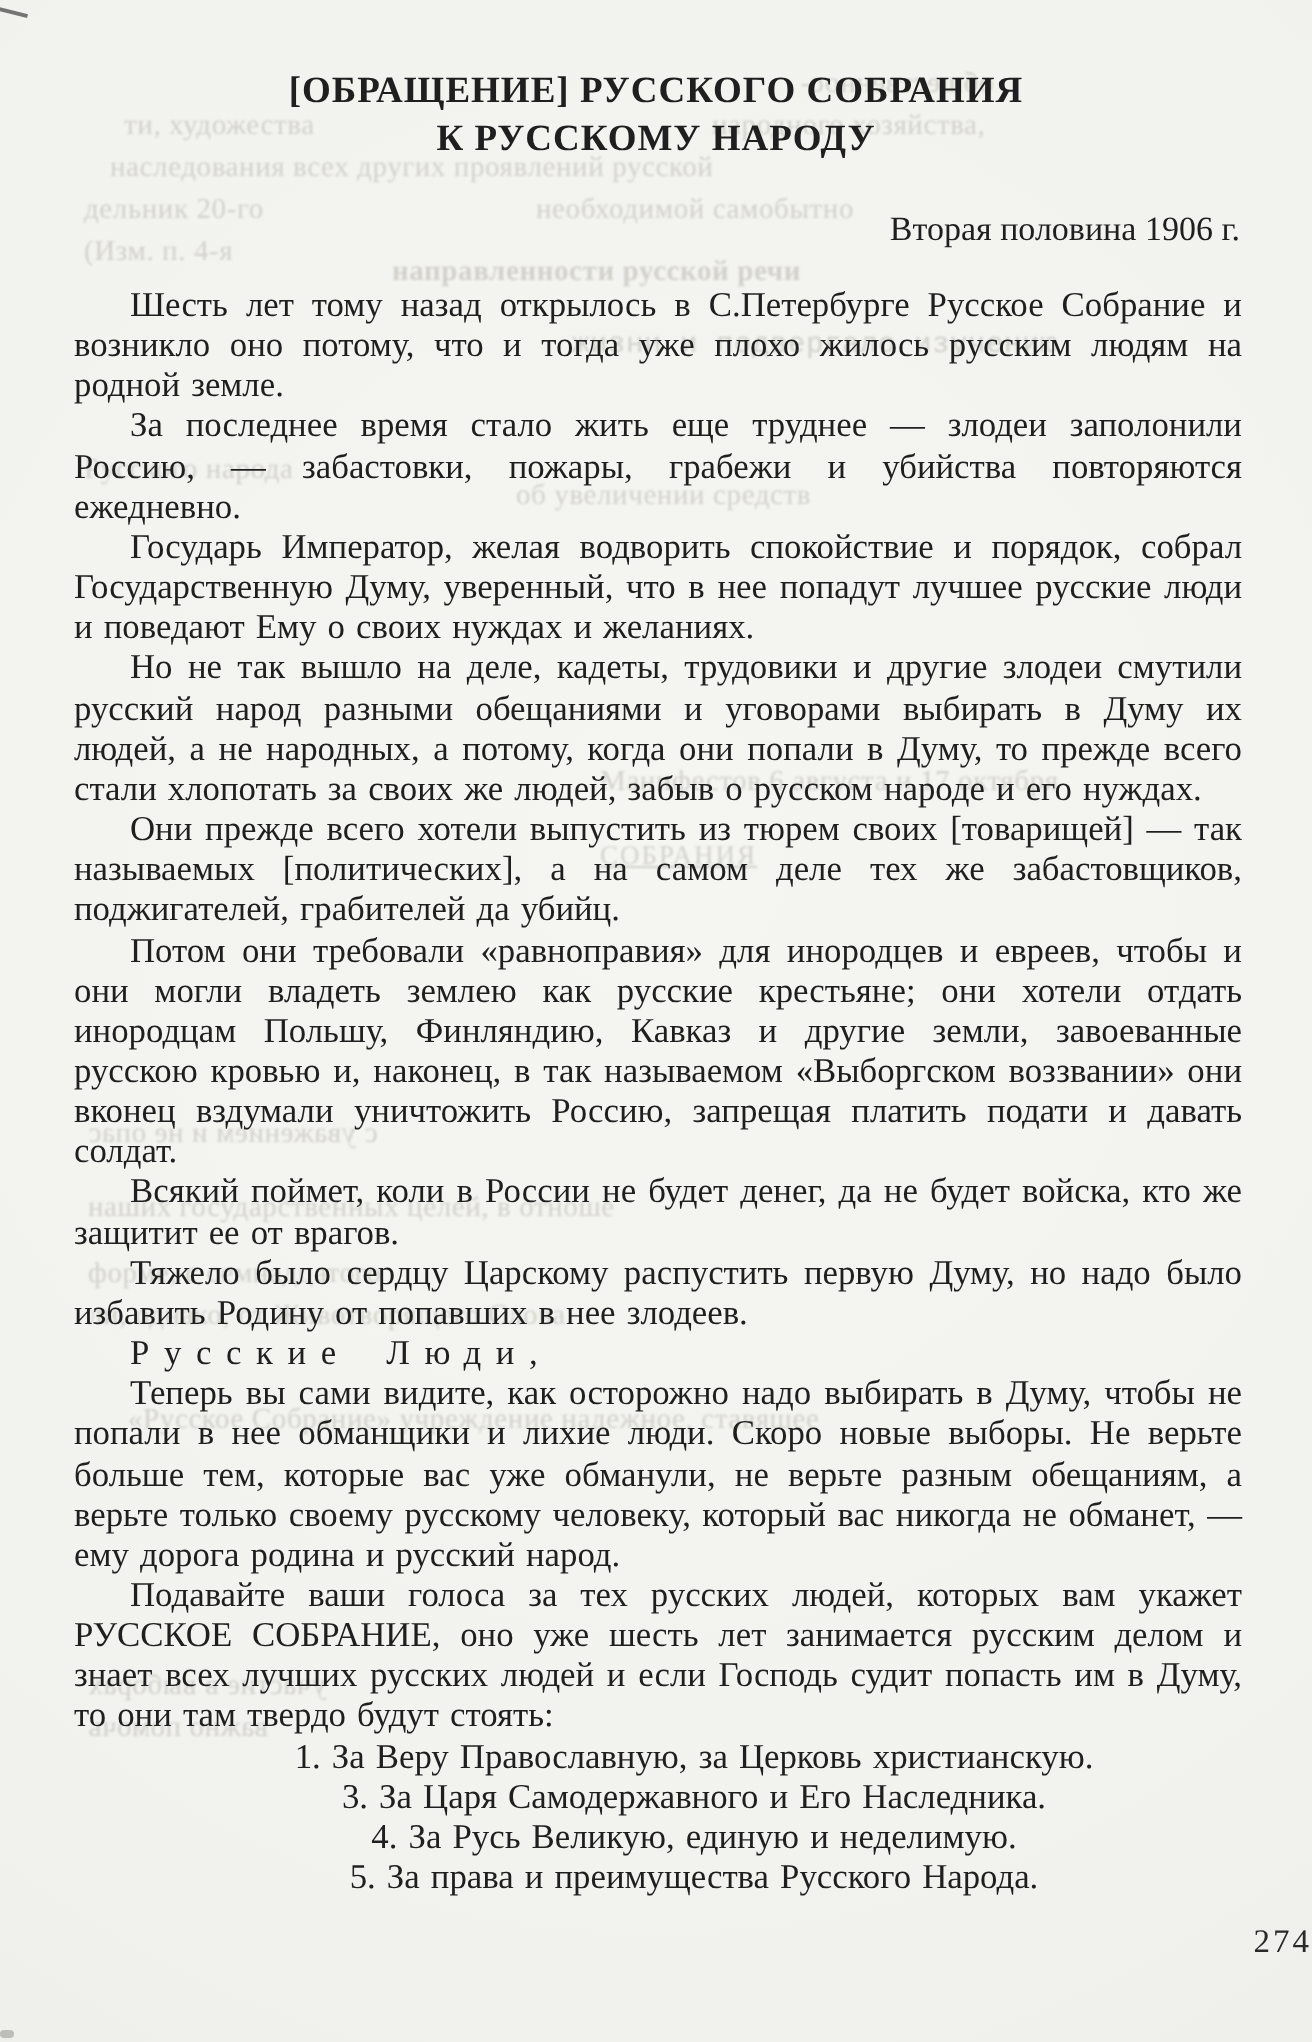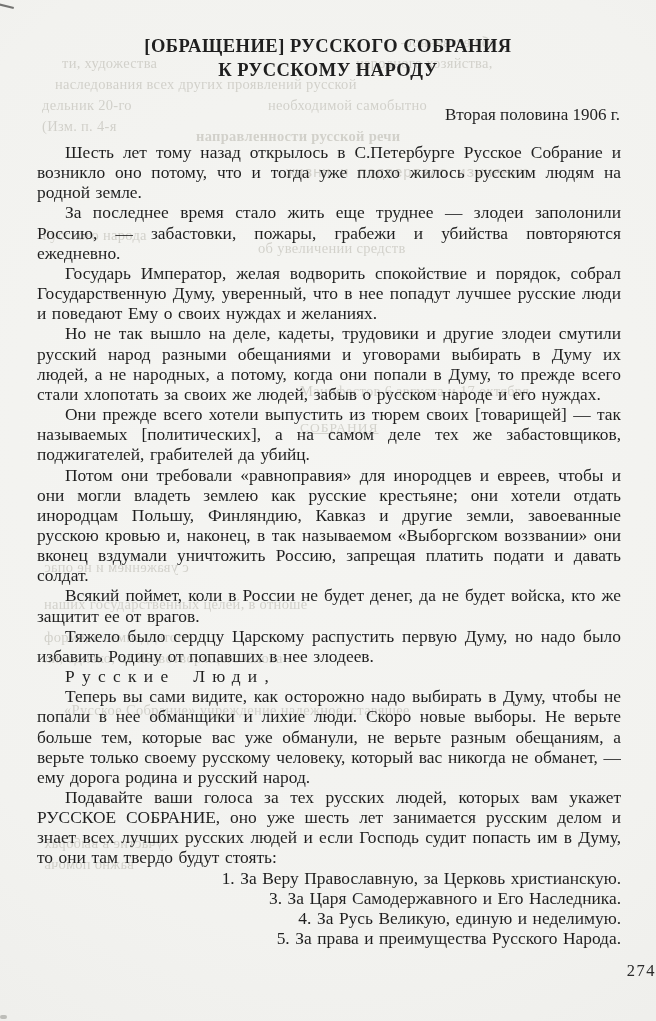--- a/index.html
+++ b/index.html
@@ -95,21 +95,21 @@
   .doc-body p {
     margin: 0;
     text-indent: 28px;
   }
   .doc-body p.spaced {
     letter-spacing: 0.42em;
     word-spacing: 0.35em;
   }
   .doc-body p.list {
     text-indent: 36px;
-    text-align: right;
+    text-align: center;
     font-family: Liberation Serif, serif;
   }
   .doc-footer {
     position: absolute;
     z-index: 1;
     left: 0;
     right: 0;
     top: 961px;
     text-align: right;
   }

